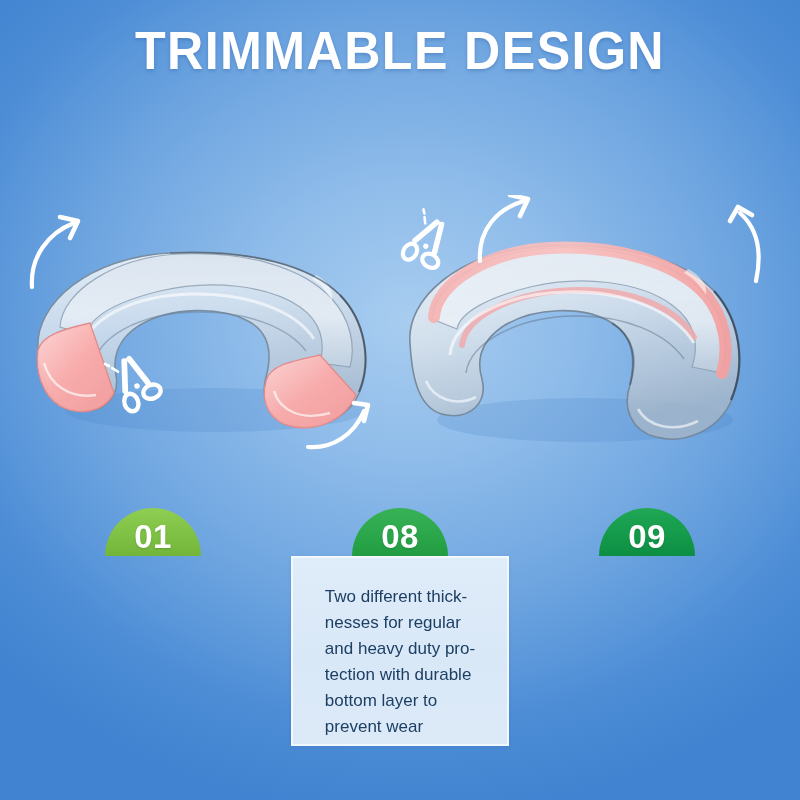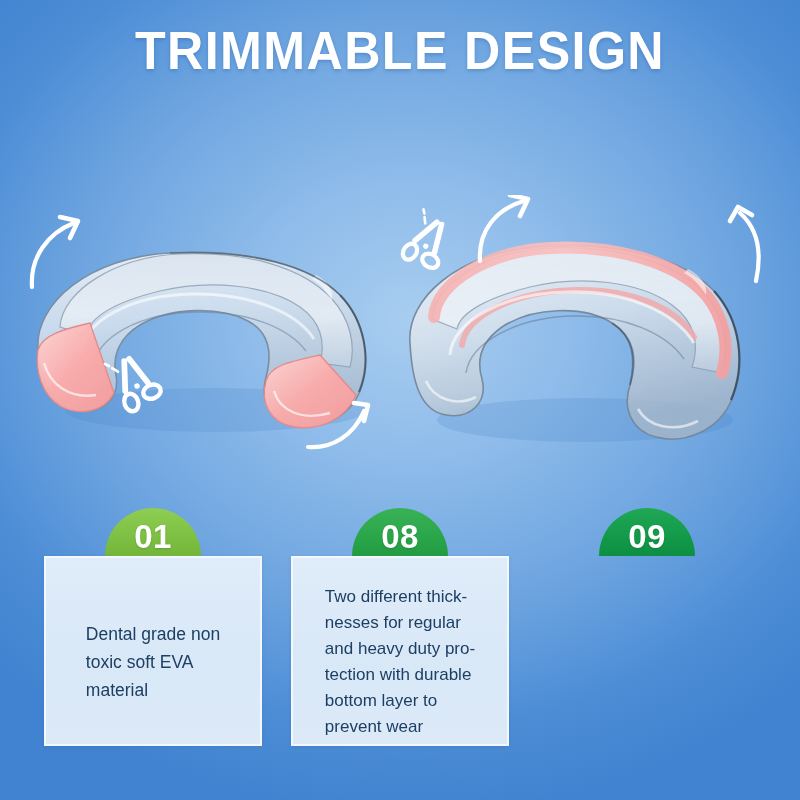--- a/index.html
+++ b/index.html
@@ -320,25 +320,20 @@
       </svg>
     </div>
   </div>
 
   <div id="features">
 
     <div class="feature" id="feature-1">
       <div class="badge" style="background: linear-gradient(180deg, #8ece52 0%, #7ec043 60%, #73b53a 100%);">
         <span class="badge-num">01</span>
       </div>
-      <div class="card">
-        <div class="card-text">Dental grade non
-toxic soft EVA
-material</div>
-      </div>
     </div>
 
     <div class="feature" id="feature-2">
       <div class="badge" style="background: linear-gradient(180deg, #39b257 0%, #2aa64a 60%, #239b42 100%);">
         <span class="badge-num">08</span>
       </div>
       <div class="card">
         <div class="card-text">Two different thick-
 nesses for regular
 and heavy duty pro-

